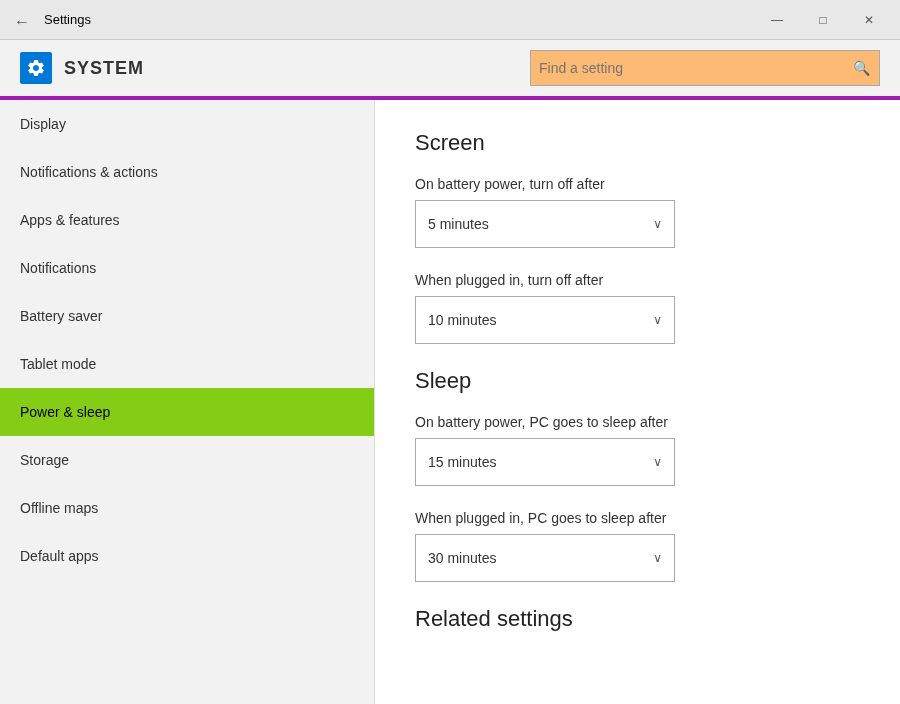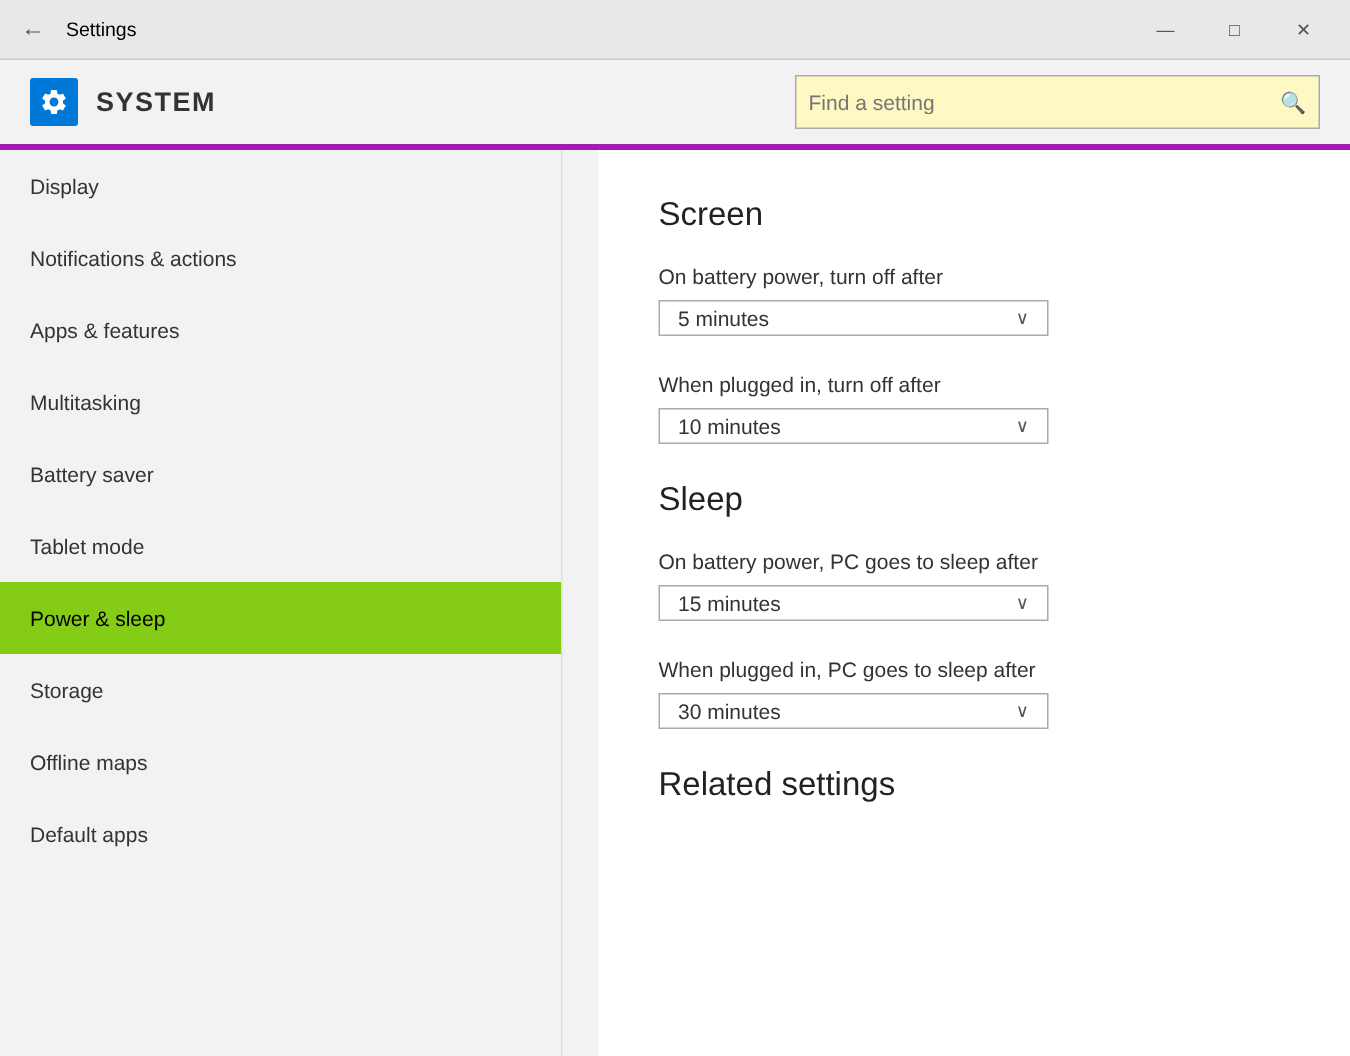--- a/index.html
+++ b/index.html
@@ -89,21 +89,21 @@
       font-weight: 600;
       letter-spacing: 1px;
       color: #333;
       text-transform: uppercase;
     }
     .header-search {
       margin-left: auto;
       display: flex;
       align-items: center;
       border: 1px solid #aaa;
-      background: #fef9c3;
+      background: #fdba74;
       width: 350px;
       height: 36px;
       padding: 0 8px;
       gap: 34px;
     }
     .header-search input {
       border: none;
       outline: none;
       flex: 1;
       font-size: 14px;
@@ -113,21 +113,20 @@
     .header-search-icon {
       color: #555;
       font-size: 14px;
     }
 
     
     .main-layout {
       display: flex;
       flex: 1;
       overflow: hidden;
-      gap: 24px;
     }
 
     
     .sidebar {
       width: 375px;
       background: #f2f2f2;
       overflow-y: auto;
       flex-shrink: 0;
       border-right: 1px solid #ddd;
     }
@@ -174,21 +173,21 @@
       margin-bottom: 8px;
     }
 
     .dropdown {
       display: flex;
       align-items: center;
       justify-content: space-between;
       border: 1px solid #aaa;
       background: white;
       width: 260px;
-      height: 24px;
+      height: 48px;
       padding: 0 12px;
       cursor: pointer;
       margin-bottom: 24px;
       font-size: 14px;
       color: #333;
     }
     .dropdown-chevron {
       font-size: 12px;
       color: #555;
     }
@@ -226,21 +225,21 @@
     <span class="header-search-icon">🔍</span>
   </div>
 </div>
 
 <div class="main-layout">
 
   <div class="sidebar">
   <div class="sidebar-item">Display</div>
       <div class="sidebar-item">Notifications &amp; actions</div>
       <div class="sidebar-item">Apps &amp; features</div>
-      <div class="sidebar-item">Multitasking</div>
+      <div class="sidebar-item">Notifications</div>
       <div class="sidebar-item">Battery saver</div>
       <div class="sidebar-item">Tablet mode</div>
       <div class="sidebar-item active">Power &amp; sleep</div>
       <div class="sidebar-item">Storage</div>
       <div class="sidebar-item">Offline maps</div>
       <div class="sidebar-item">Default apps</div>
     </div>
 
   <div class="content">
 

